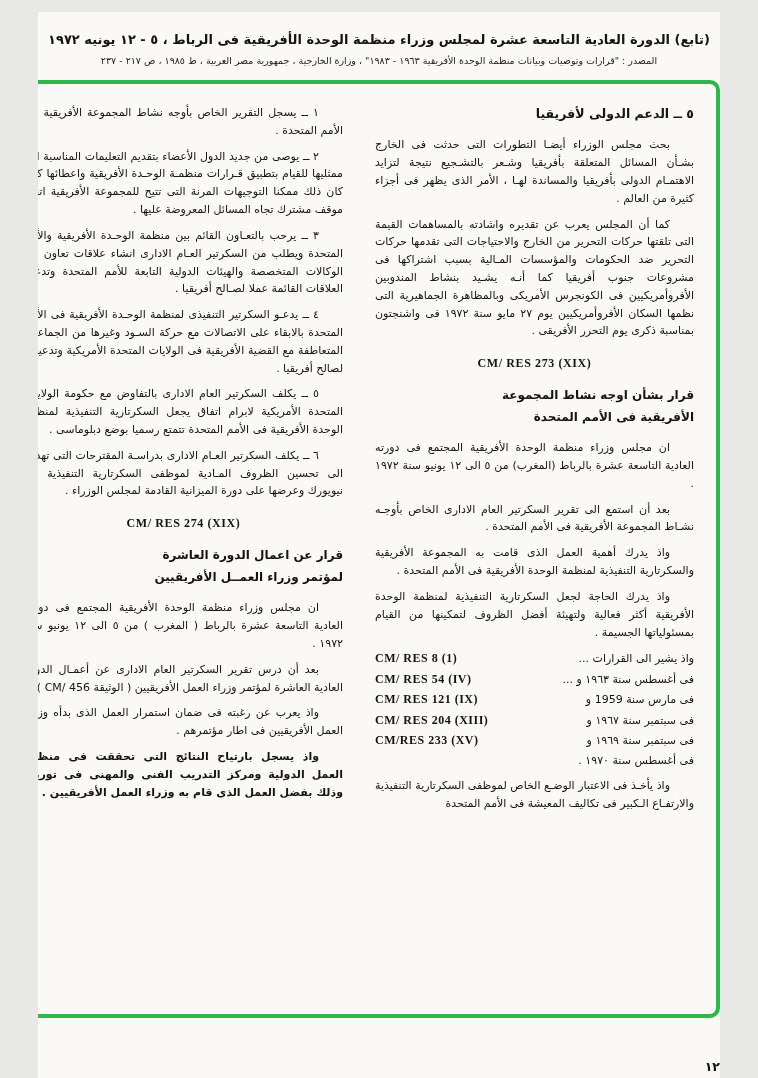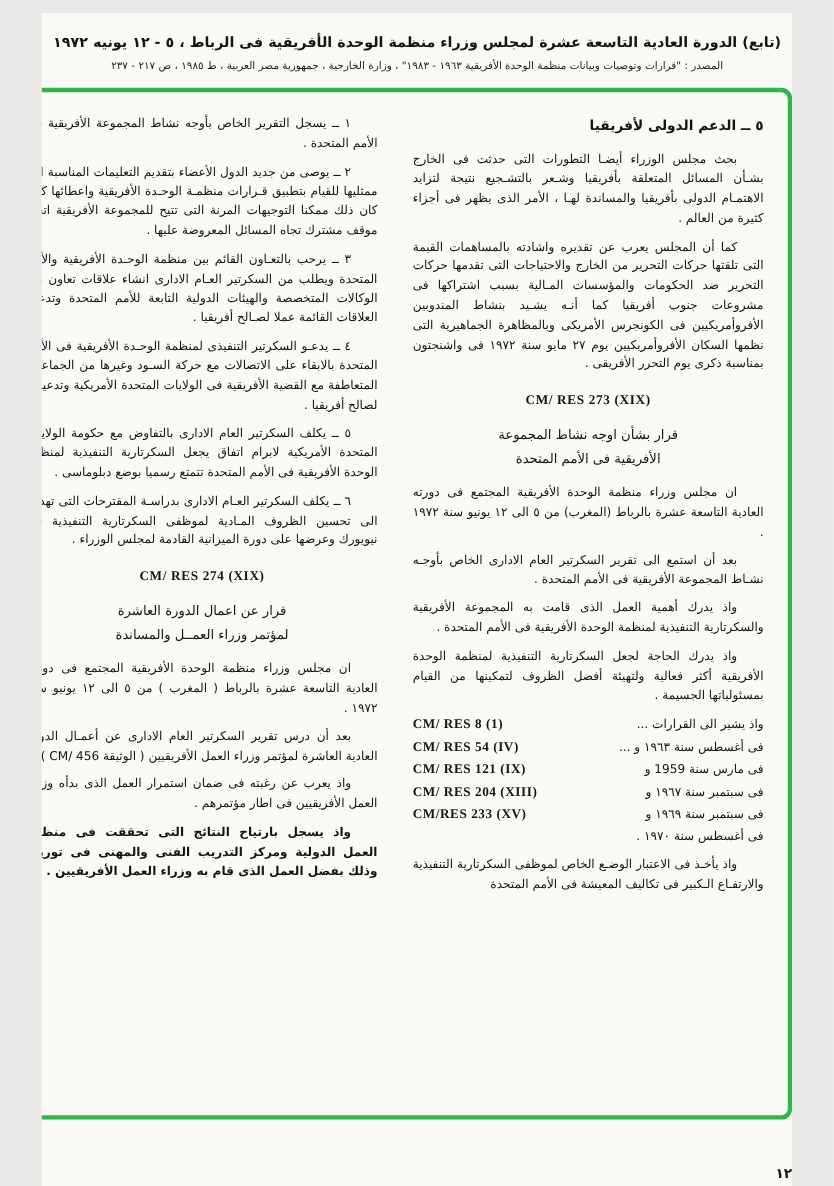--- a/index.html
+++ b/index.html
@@ -26,21 +26,21 @@
   .section-heading {
     text-align:right; font-weight:bold; font-size:12.5px; margin:0 0 12px;
     text-indent:0;
   }
   .res-code {
     direction:ltr; text-align:center; font-weight:bold;
     font-family:"Liberation Serif", serif; font-size:12px;
     letter-spacing:0.6px; margin:14px 0 10px;
   }
   .res-title {
-    text-align:center; font-weight:normal; font-size:12px;
+    font-weight:bold; font-size:12px;
     line-height:1.9; margin:2px 0 10px; text-indent:0;
   }
   .bold { font-weight:bold; }
   .refs { margin:2px 0 8px; }
   .ref-row {
     display:flex; direction:rtl; justify-content:space-between;
     align-items:baseline; margin:1px 0;
   }
   .ref-ar { white-space:nowrap; }
   .ref-code {
@@ -115,21 +115,21 @@
         <p class="para">١ ــ يسجل التقرير الخاص بأوجه نشاط المجموعة الأفريقية فى الأمم المتحدة .</p>
         <p class="para">٢ ــ يوصى من جديد الدول الأعضاء بتقديم التعليمات المناسبة الى ممثليها للقيام بتطبيق قـرارات منظمـة الوحـدة الأفريقية واعطائها كلما كان ذلك ممكنا التوجيهات المرنة التى تتيح للمجموعة الأفريقية اتخاذ موقف مشترك تجاه المسائل المعروضة عليها .</p>
         <p class="para">٣ ــ يرحب بالتعـاون القائم بين منظمة الوحـدة الأفريقية والأمم المتحدة ويطلب من السكرتير العـام الادارى انشاء علاقات تعاون بين الوكالات المتخصصة والهيئات الدولية التابعة للأمم المتحدة وتدعيم العلاقات القائمة عملا لصـالح أفريقيا .</p>
         <p class="para">٤ ــ يدعـو السكرتير التنفيذى لمنظمة الوحـدة الأفريقية فى الأمم المتحدة بالابقاء على الاتصالات مع حركة السـود وغيرها من الجماعات المتعاطفة مع القضية الأفريقية فى الولايات المتحدة الأمريكية وتدعيمها لصالح أفريقيا .</p>
         <p class="para">٥ ــ يكلف السكرتير العام الادارى بالتفاوض مع حكومة الولايات المتحدة الأمريكية لابرام اتفاق يجعل السكرتارية التنفيذية لمنظمة الوحدة الأفريقية فى الأمم المتحدة تتمتع رسميا بوضع دبلوماسى .</p>
         <p class="para">٦ ــ يكلف السكرتير العـام الادارى بدراسـة المقترحات التى تهدف الى تحسين الظروف المـادية لموظفى السكرتارية التنفيذية فى نيويورك وعرضها على دورة الميزانية القادمة لمجلس الوزراء .</p>
 
         <div class="res-code">CM/ RES 274 (XIX)</div>
         <div class="res-title">
           <div>قرار عن اعمال الدورة العاشرة</div>
-          <div>لمؤتمر وزراء العمــل والمساندة</div>
+          <div>لمؤتمر وزراء العمــل الأفريقيين</div>
         </div>
 
         <p class="para">ان مجلس وزراء منظمة الوحدة الأفريقية المجتمع فى دورته العادية التاسعة عشرة بالرباط ( المغرب ) من ٥ الى ١٢ يونيو سنة ١٩٧٢ .</p>
         <p class="para">بعد أن درس تقرير السكرتير العام الادارى عن أعمـال الدورة العادية العاشرة لمؤتمر وزراء العمل الأفريقيين ( الوثيقة CM/ 456 ) .</p>
         <p class="para">واذ يعرب عن رغبته فى ضمان استمرار العمل الذى بدأه وزراء العمل الأفريقيين فى اطار مؤتمرهم .</p>
         <p class="para bold">واذ يسجل بارتياح النتائج التى تحققت فى منظمة العمل الدولية ومركز التدريب الفنى والمهنى فى تورينو وذلك بفضل العمل الذى قام به وزراء العمل الأفريقيين .</p>
       </div>
 
     </div>
   </div>

